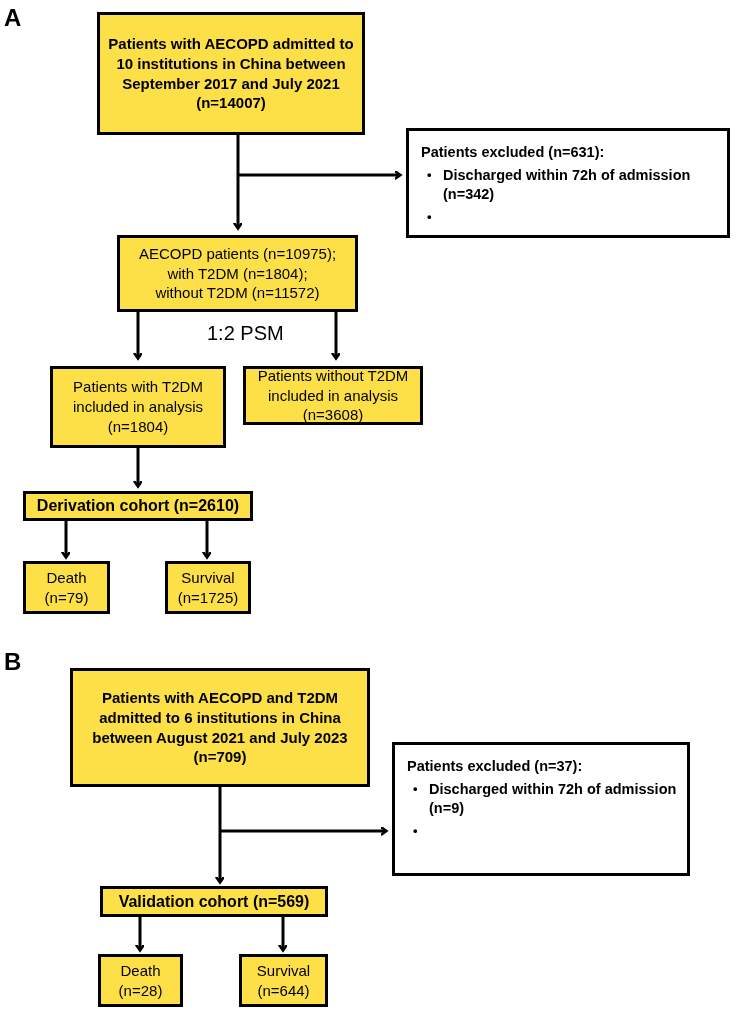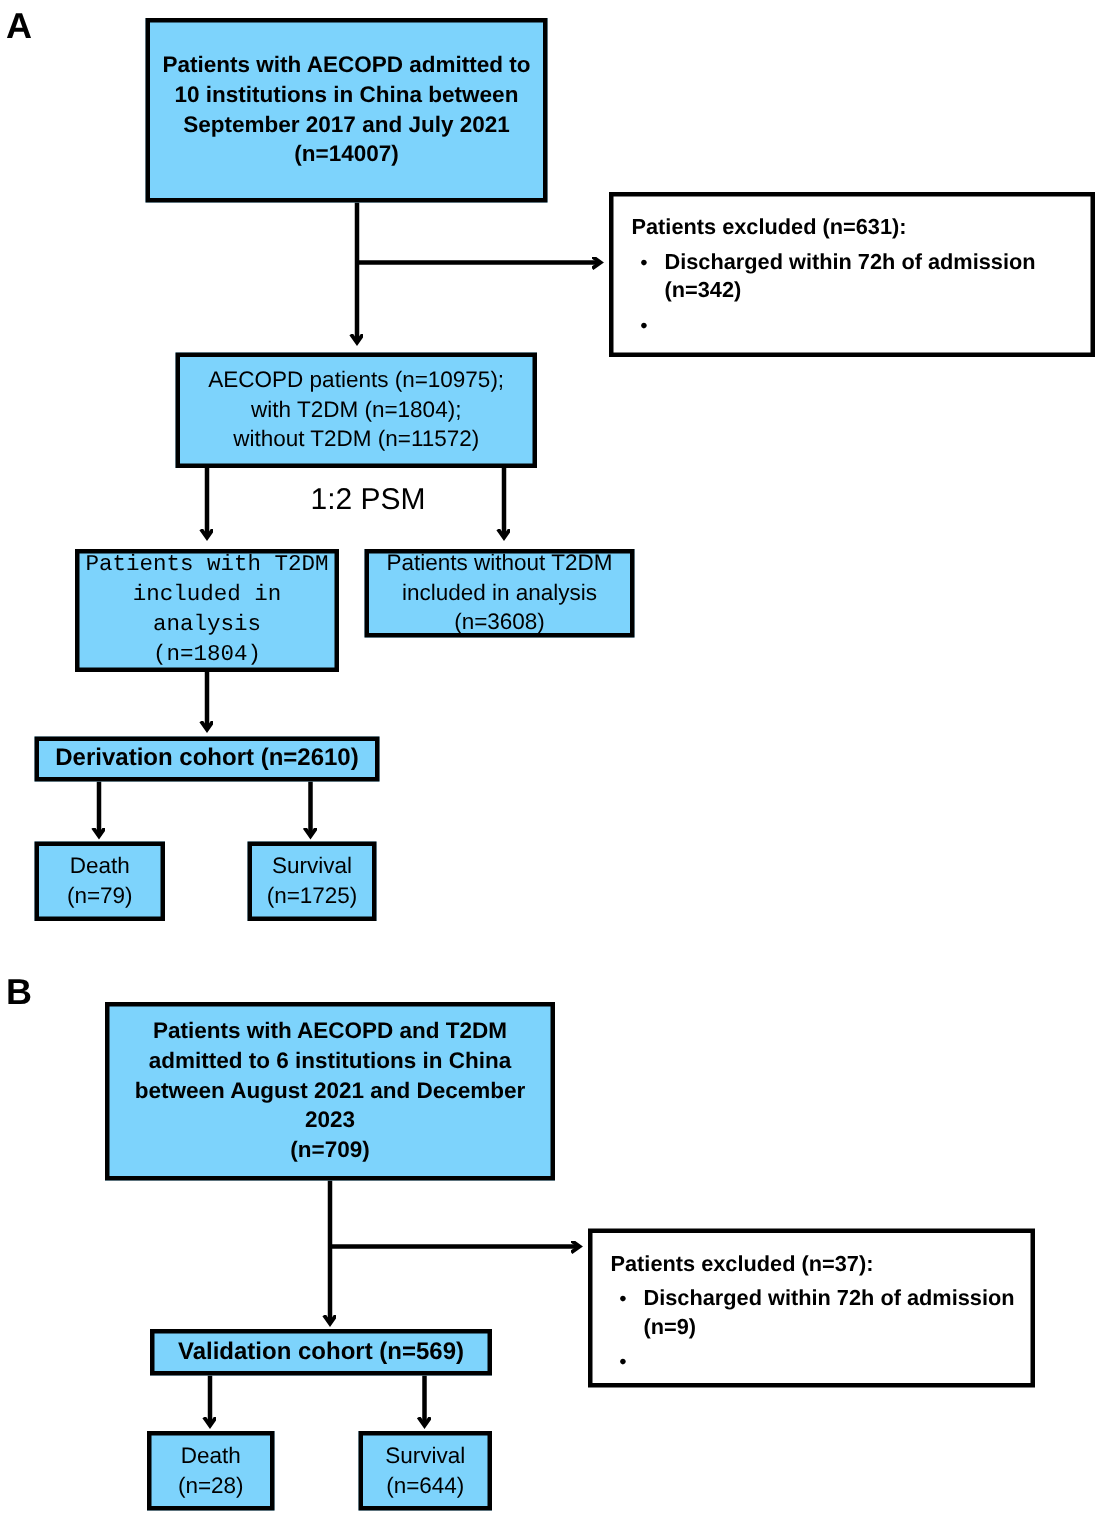--- a/index.html
+++ b/index.html
@@ -33,21 +33,21 @@
     position: absolute;
     font-weight: bold;
     font-size: 24px;
     line-height: 24px;
     letter-spacing: -0.5px;
   }
   .node {
     position: absolute;
     box-sizing: border-box;
     border: 3px solid #000000;
-    background: #7dd3fc;
+    background: #fde047;
     display: flex;
     align-items: center;
     justify-content: center;
     text-align: center;
   }
   .node .txt {
     display: block;
     width: 100%;
     white-space: pre-line;
     line-height: 1.32;
@@ -151,21 +151,21 @@
   </div>
 
   <div class="node reg f15" style="left:117px; top:235px; width:241px; height:77px;">
     <span class="txt">AECOPD patients (n=10975);
 with T2DM (n=1804);
 without T2DM (n=11572)</span>
   </div>
 
   <div class="edge-label" style="left:207px; top:322px;">1:2 PSM</div>
 
-  <div class="node reg f15" style="left:50px; top:366px; width:176px; height:82px;font-family:Liberation Mono, monospace;">
+  <div class="node reg f15" style="left:50px; top:366px; width:176px; height:82px;">
     <span class="txt">Patients with T2DM
 included in analysis
 (n=1804)</span>
   </div>
 
   <div class="node reg f15" style="left:243px; top:366px; width:180px; height:59px;">
     <span class="txt">Patients without T2DM
 included in analysis
 (n=3608)</span>
   </div>
@@ -182,25 +182,25 @@
   <div class="node reg f15" style="left:165px; top:561px; width:86px; height:53px;">
     <span class="txt">Survival
 (n=1725)</span>
   </div>
 
   <div class="panel-label" style="left:4px; top:650px;">B</div>
 
   <div class="node bold f15" style="left:70px; top:668px; width:300px; height:119px;">
     <span class="txt">Patients with AECOPD and T2DM
 admitted to 6 institutions in China
-between August 2021 and December 2023
+between August 2021 and July 2023
 (n=709)</span>
   </div>
 
-  <div class="excl" style="left:392px; top:819px; width:298px; height:106px;">
+  <div class="excl" style="left:392px; top:742px; width:298px; height:134px;">
     <span class="head">Patients excluded (n=37):</span>
     <ul>
       <li><span class="bullet">•</span><span>Discharged within 72h of admission
 (n=9)</span></li>
       <li><span class="bullet">•</span></li>
     </ul>
   </div>
 
   <div class="node bold f16" style="left:100px; top:886px; width:228px; height:31px;">
     <span class="txt">Validation cohort (n=569)</span>

